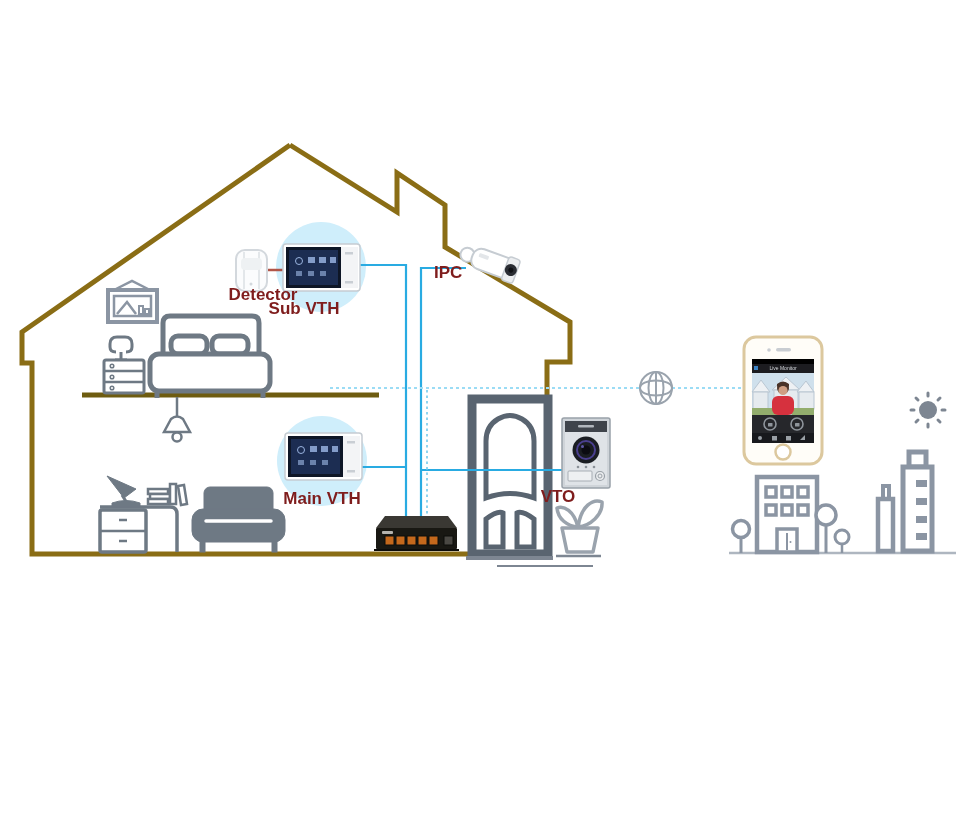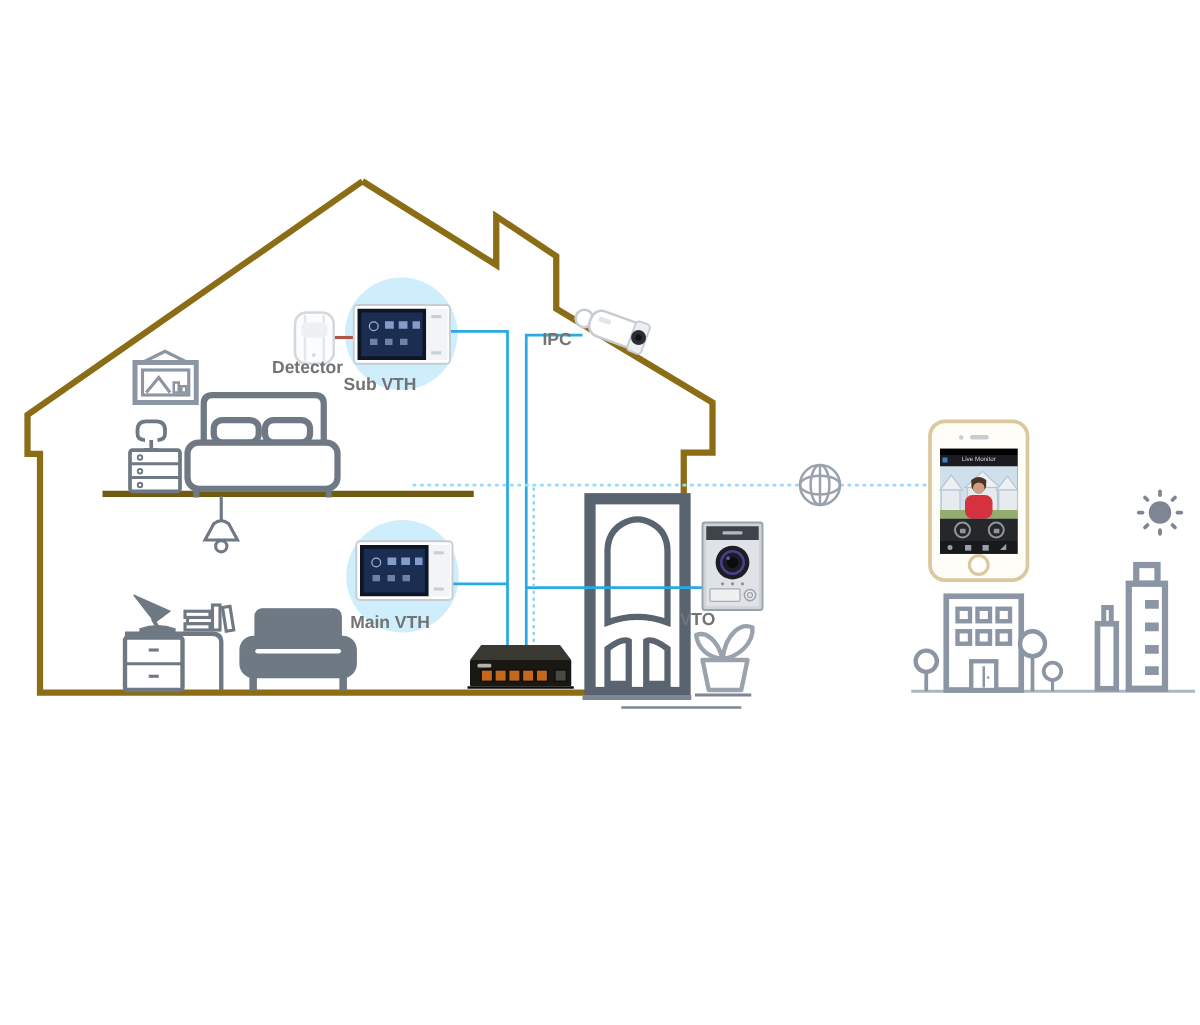--- a/index.html
+++ b/index.html
@@ -1,19 +1,19 @@
 <!DOCTYPE html>
 <html><head>
 <meta charset="utf-8">
 <style>
   html,body{margin:0;padding:0;background:#ffffff;}
   .stage{position:relative;width:960px;height:820px;background:#ffffff;overflow:hidden;
          font-family:"Liberation Sans",sans-serif;}
   .stage svg{position:absolute;left:0;top:0;}
-  .lbl{position:absolute;font-weight:bold;font-size:14px;color:#737373;text-align:center;
+  .lbl{position:absolute;font-weight:bold;font-size:17px;color:#7f1d1d;text-align:center;
        font-family:"Liberation Sans",sans-serif;}
   .phone-title{position:absolute;left:752px;top:364px;width:62px;height:9px;
        font-size:5px;line-height:9px;color:#d4d7db;text-align:center;
        font-family:"Liberation Sans",sans-serif;}
 </style>
 </head>
 <body>
 
 <div class="stage">
 <svg width="960" height="820" viewBox="0 0 960 820">
@@ -282,19 +282,19 @@
     <rect x="795" y="423" width="4.5" height="3.5" rx="0.5" fill="#8f959c"></rect>
     <rect x="752" y="433" width="62" height="10" fill="#18191d"></rect>
     <circle cx="760" cy="438" r="2" fill="#9aa0a6"></circle>
     <rect x="772" y="436" width="5" height="4.5" fill="#9aa0a6"></rect>
     <rect x="786" y="436" width="5" height="4.5" fill="#9aa0a6"></rect>
     <path d="M800,440 L805,435 L805,440 Z" fill="#9aa0a6"></path>
     <circle cx="783" cy="452" r="7.5" fill="#ffffff" stroke="#dcc89e" stroke-width="2.5"></circle>
   </g>
 </svg>
 
-  <div class="lbl" style="left:204px;top:285px;width:84px;">Detector</div>
+  <div class="lbl" style="left:221px;top:285px;width:84px;">Detector</div>
   <div class="lbl" style="left:264px;top:299px;width:80px;">Sub VTH</div>
   <div class="lbl" style="left:434px;top:263px;width:40px;text-align:left;">IPC</div>
-  <div class="lbl" style="left:272px;top:489px;width:80px;">Main VTH</div>
+  <div class="lbl" style="left:282px;top:489px;width:80px;">Main VTH</div>
   <div class="lbl" style="left:528px;top:487px;width:60px;">VTO</div>
   <div class="phone-title">Live Monitor</div>
 </div>
 
 </body></html>

